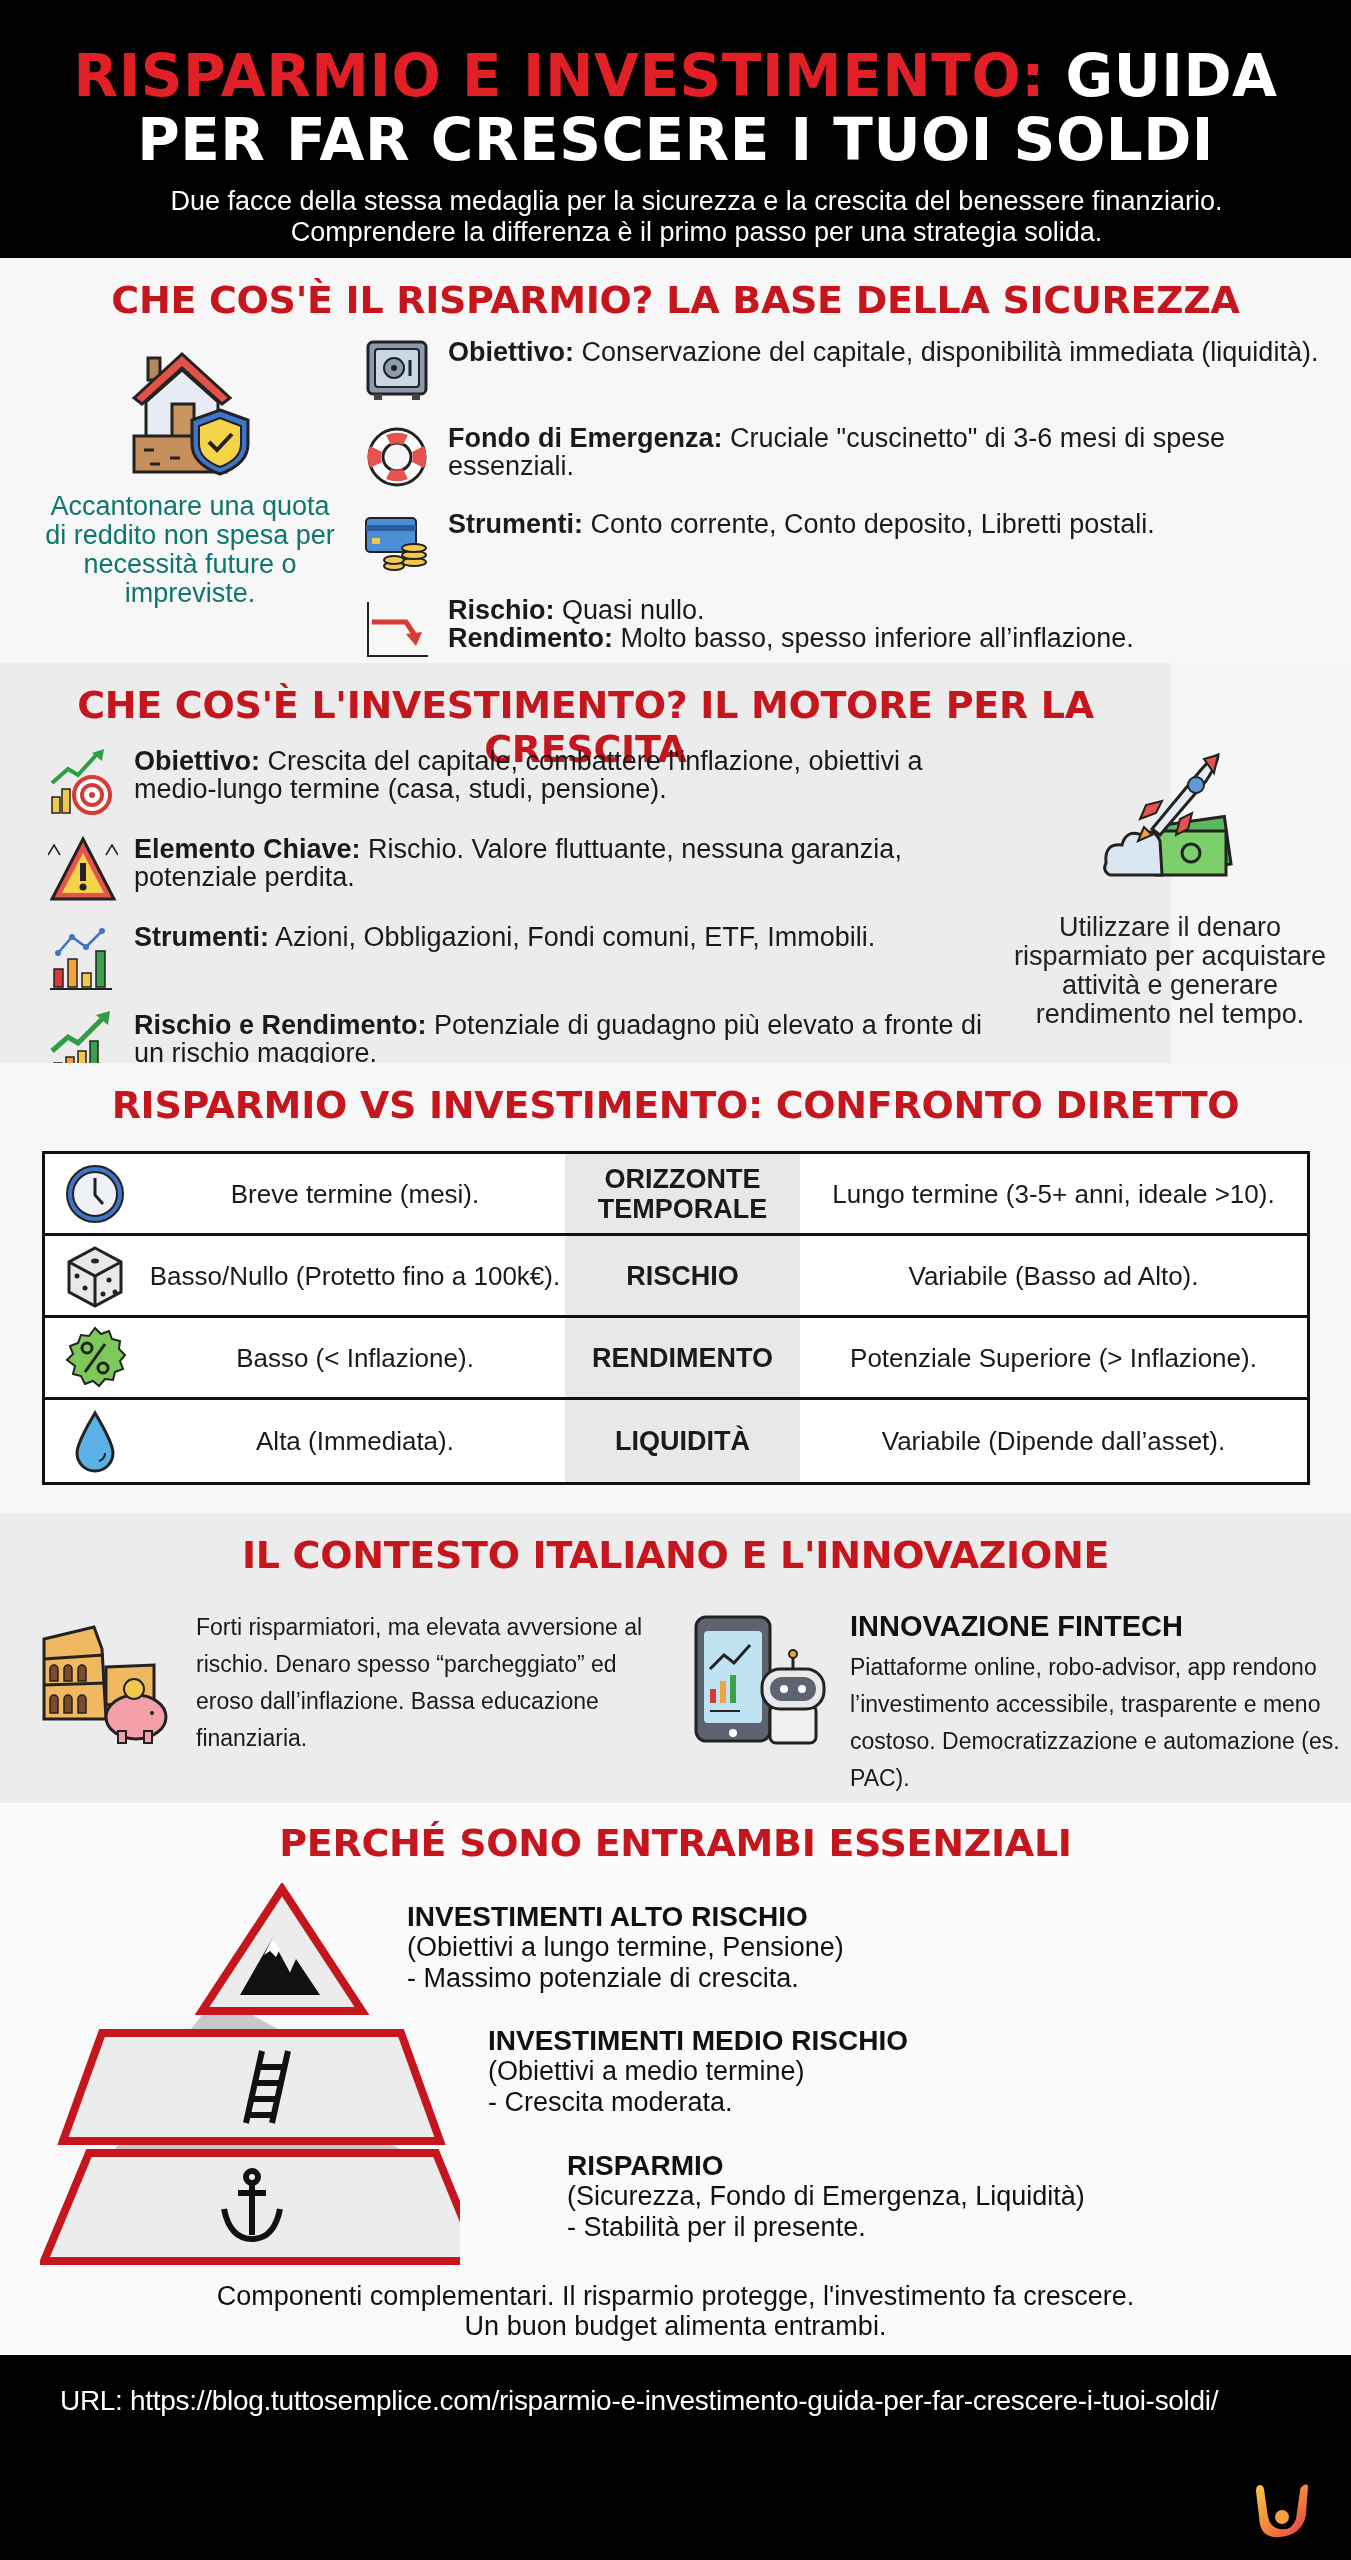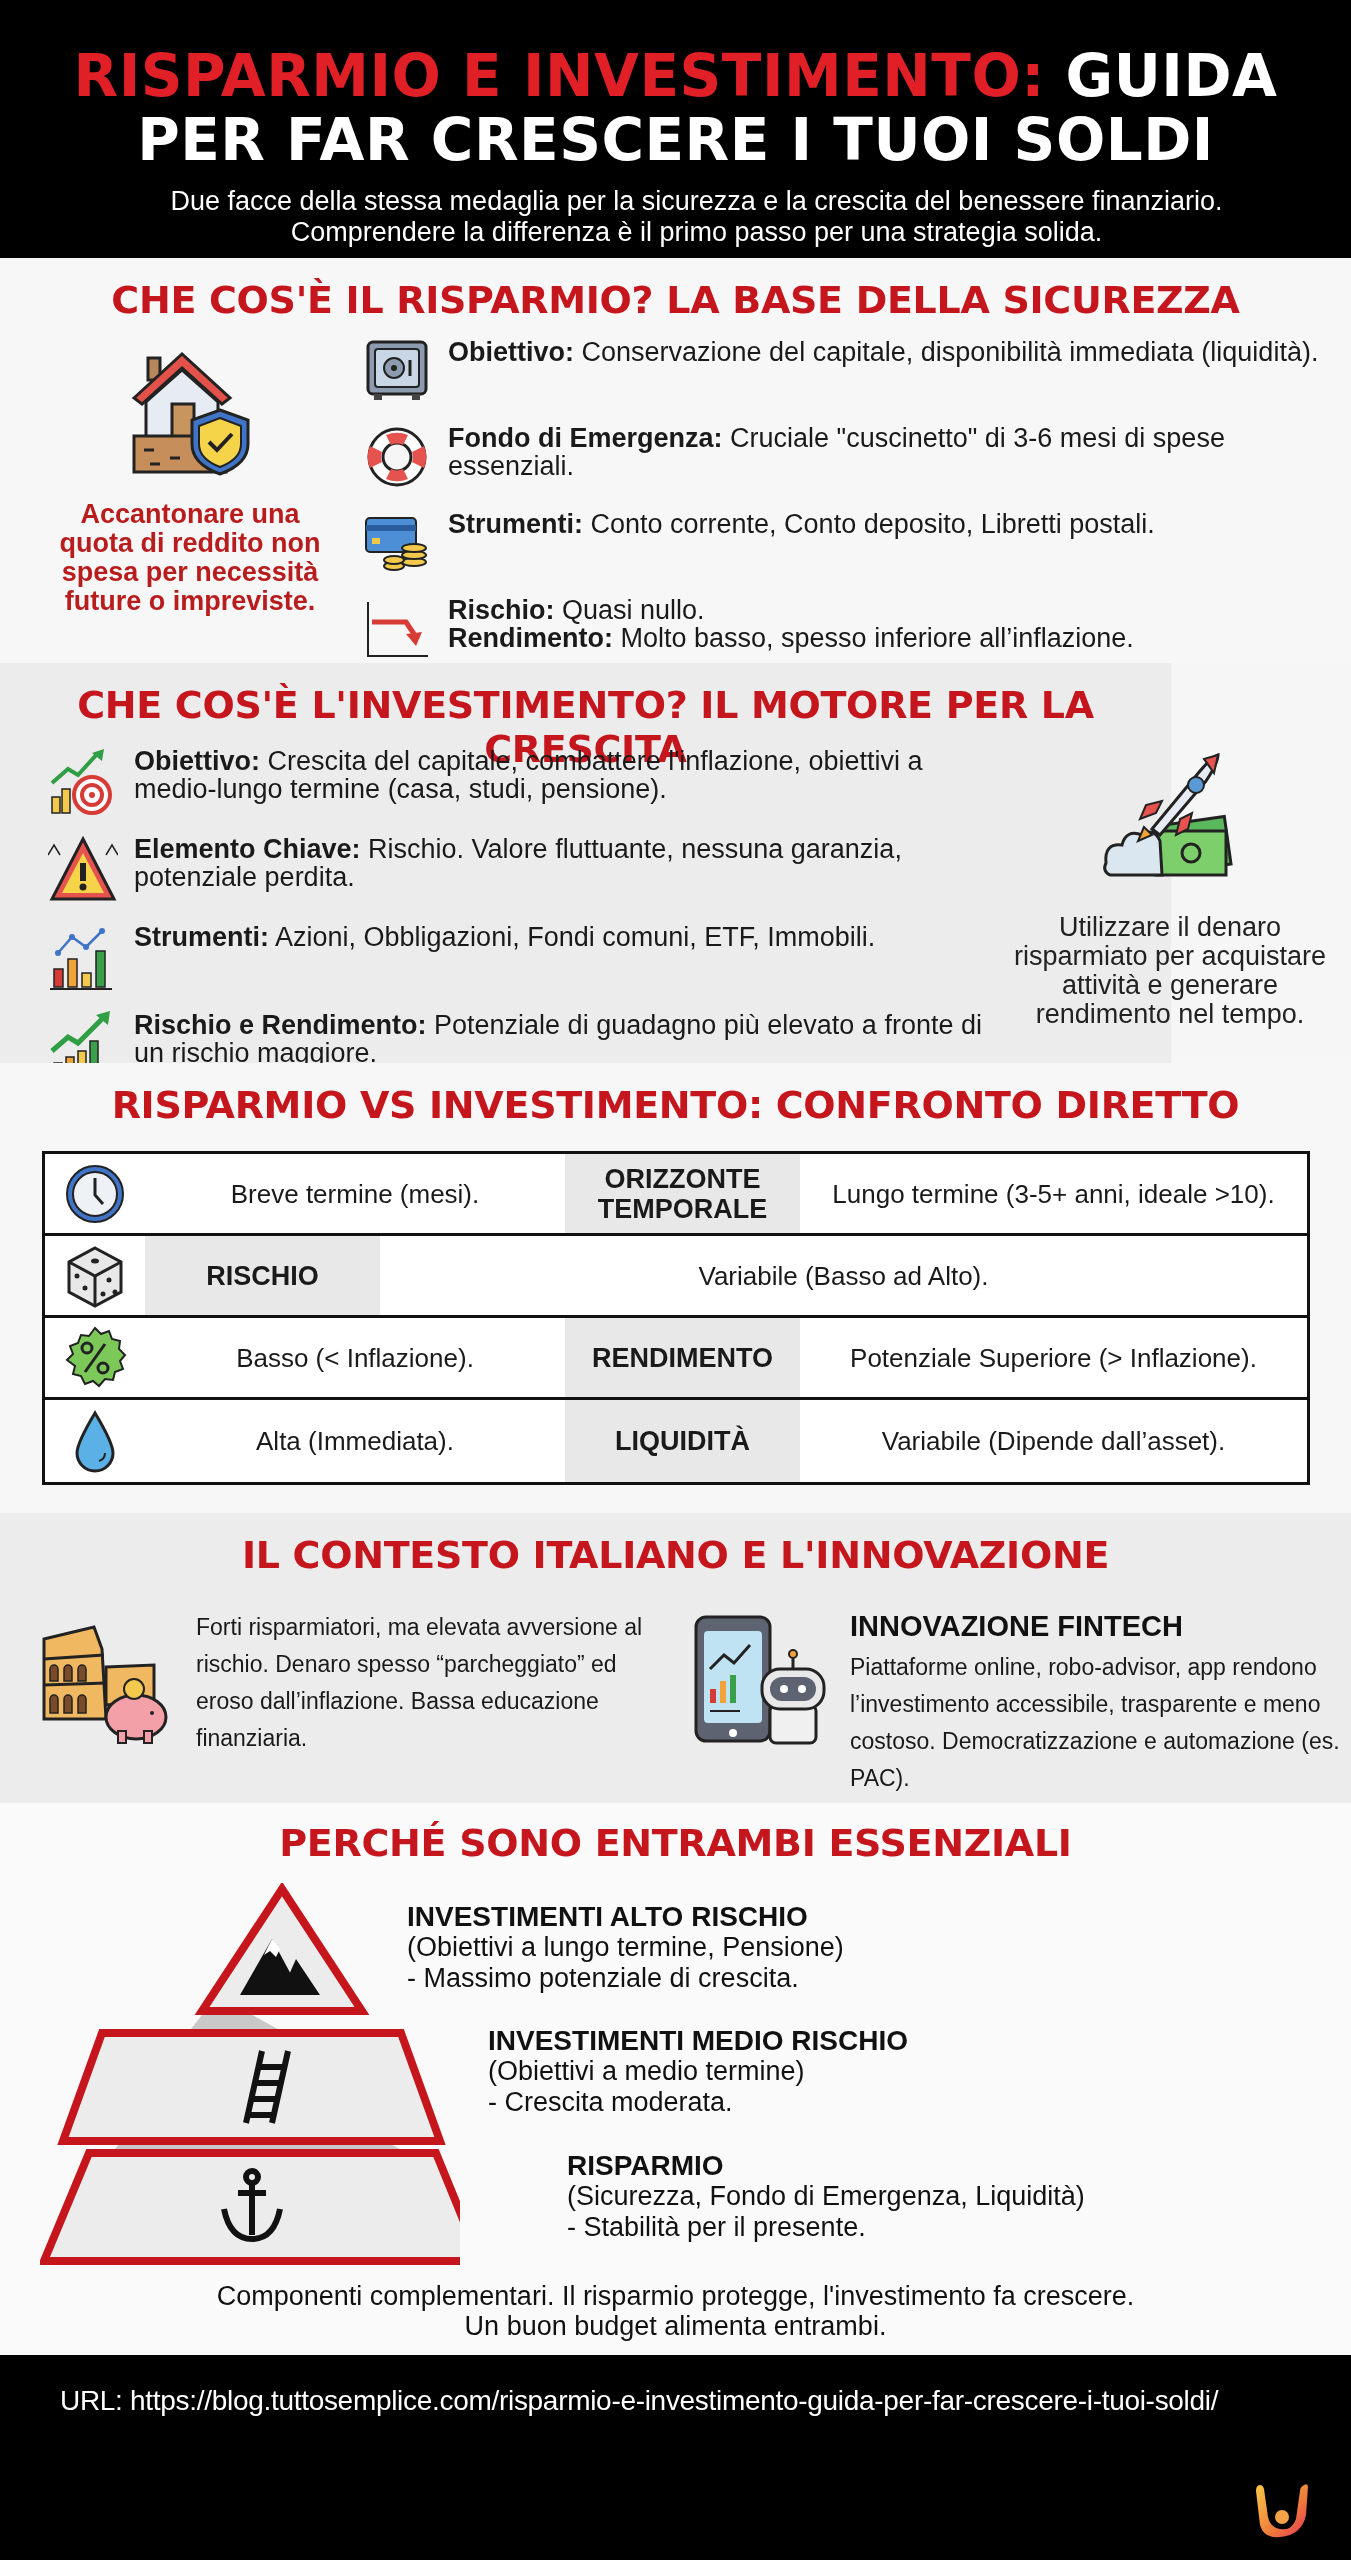--- a/index.html
+++ b/index.html
@@ -13,21 +13,21 @@
   .hero-title .red { color: #e11f26; }
   .hero-sub { font-family: "Liberation Sans", sans-serif; font-size: 27px; line-height: 31px; color: #fff; margin-top: 14px; margin-left: 42px; }
 
   .sec-title { font-family: "DejaVu Sans", sans-serif; font-weight: bold; color: #c4161c; font-size: 38px; text-align: center; letter-spacing: -0.3px; }
 
   
   .s1 { position: absolute; left: 0; top: 258px; width: 1351px; height: 405px; background: #f7f7f7; }
   .s1 .sec-title { position: absolute; top: 20px; left: 0; width: 100%; }
   .s1-left { position: absolute; left: 40px; top: 82px; width: 300px; text-align: center; }
   .s1-left .bigicon { width: 140px; height: 140px; margin: 0 auto; }
-  .s1-left .desc { font-size: 27px; line-height: 29px; margin-top: 16px; color: #b91c1c; font-weight: bold; }
+  .s1-left .desc { font-size: 27px; line-height: 29px; margin-top: 8px; color: #0f766e; }
   .bullets { position: absolute; }
   .bullet { display: flex; align-items: flex-start; margin-bottom: 20px; }
   .bullet .ic { width: 68px; height: 66px; flex: none; margin-right: 16px; }
   .bullet .txt { font-size: 27px; line-height: 28px; color: #1a1a1a; }
   .bullet .txt b { font-weight: bold; }
   .s1 .bullets { left: 362px; top: 80px; width: 960px; }
   .s1 .bullet .ic { width: 70px; height: 66px; }
 
   
   .s2 { position: absolute; left: 0; top: 663px; width: 1171px; height: 400px; background: #ececec; }
@@ -257,20 +257,21 @@
             <polyline points="6,18 32,32 58,18" fill="none" stroke="#222" stroke-width="3"></polyline>
             <line x1="32" y1="32" x2="32" y2="62" stroke="#222" stroke-width="3"></line>
             <ellipse cx="32" cy="17" rx="4" ry="2.5" fill="#222"></ellipse>
             <circle cx="14" cy="32" r="2.5" fill="#222"></circle>
               <circle cx="22" cy="44" r="2.5" fill="#222"></circle>
             <circle cx="46" cy="36" r="2.5" fill="#222"></circle>
               <circle cx="40" cy="50" r="2.5" fill="#222"></circle>
               <circle cx="52" cy="48" r="2.5" fill="#222"></circle>
           </svg>
         </div>
+        <div class="cmp-left">Basso/Nullo (Protetto fino a 100k€).</div>
         <div class="cmp-mid">RISCHIO</div>
         <div class="cmp-right">Variabile (Basso ad Alto).</div>
       </div>
       <div class="cmp-row">
         <div class="cmp-ic">
           <svg viewBox="0 0 64 64">
             <path d="M32 2 L38 8 L46 5 L49 13 L57 15 L56 23 L62 29 L57 35 L60 43 L52 46 L50 54 L42 53 L36 60 L30 55 L22 58 L18 50 L10 48 L12 40 L4 34 L10 28 L7 20 L15 17 L18 9 L26 10 Z" fill="#7cc95a" stroke="#222" stroke-width="2"></path>
             <circle cx="24" cy="22" r="5" fill="none" stroke="#222" stroke-width="3"></circle>
             <circle cx="40" cy="42" r="5" fill="none" stroke="#222" stroke-width="3"></circle>
             <line x1="42" y1="18" x2="22" y2="46" stroke="#222" stroke-width="3"></line>

